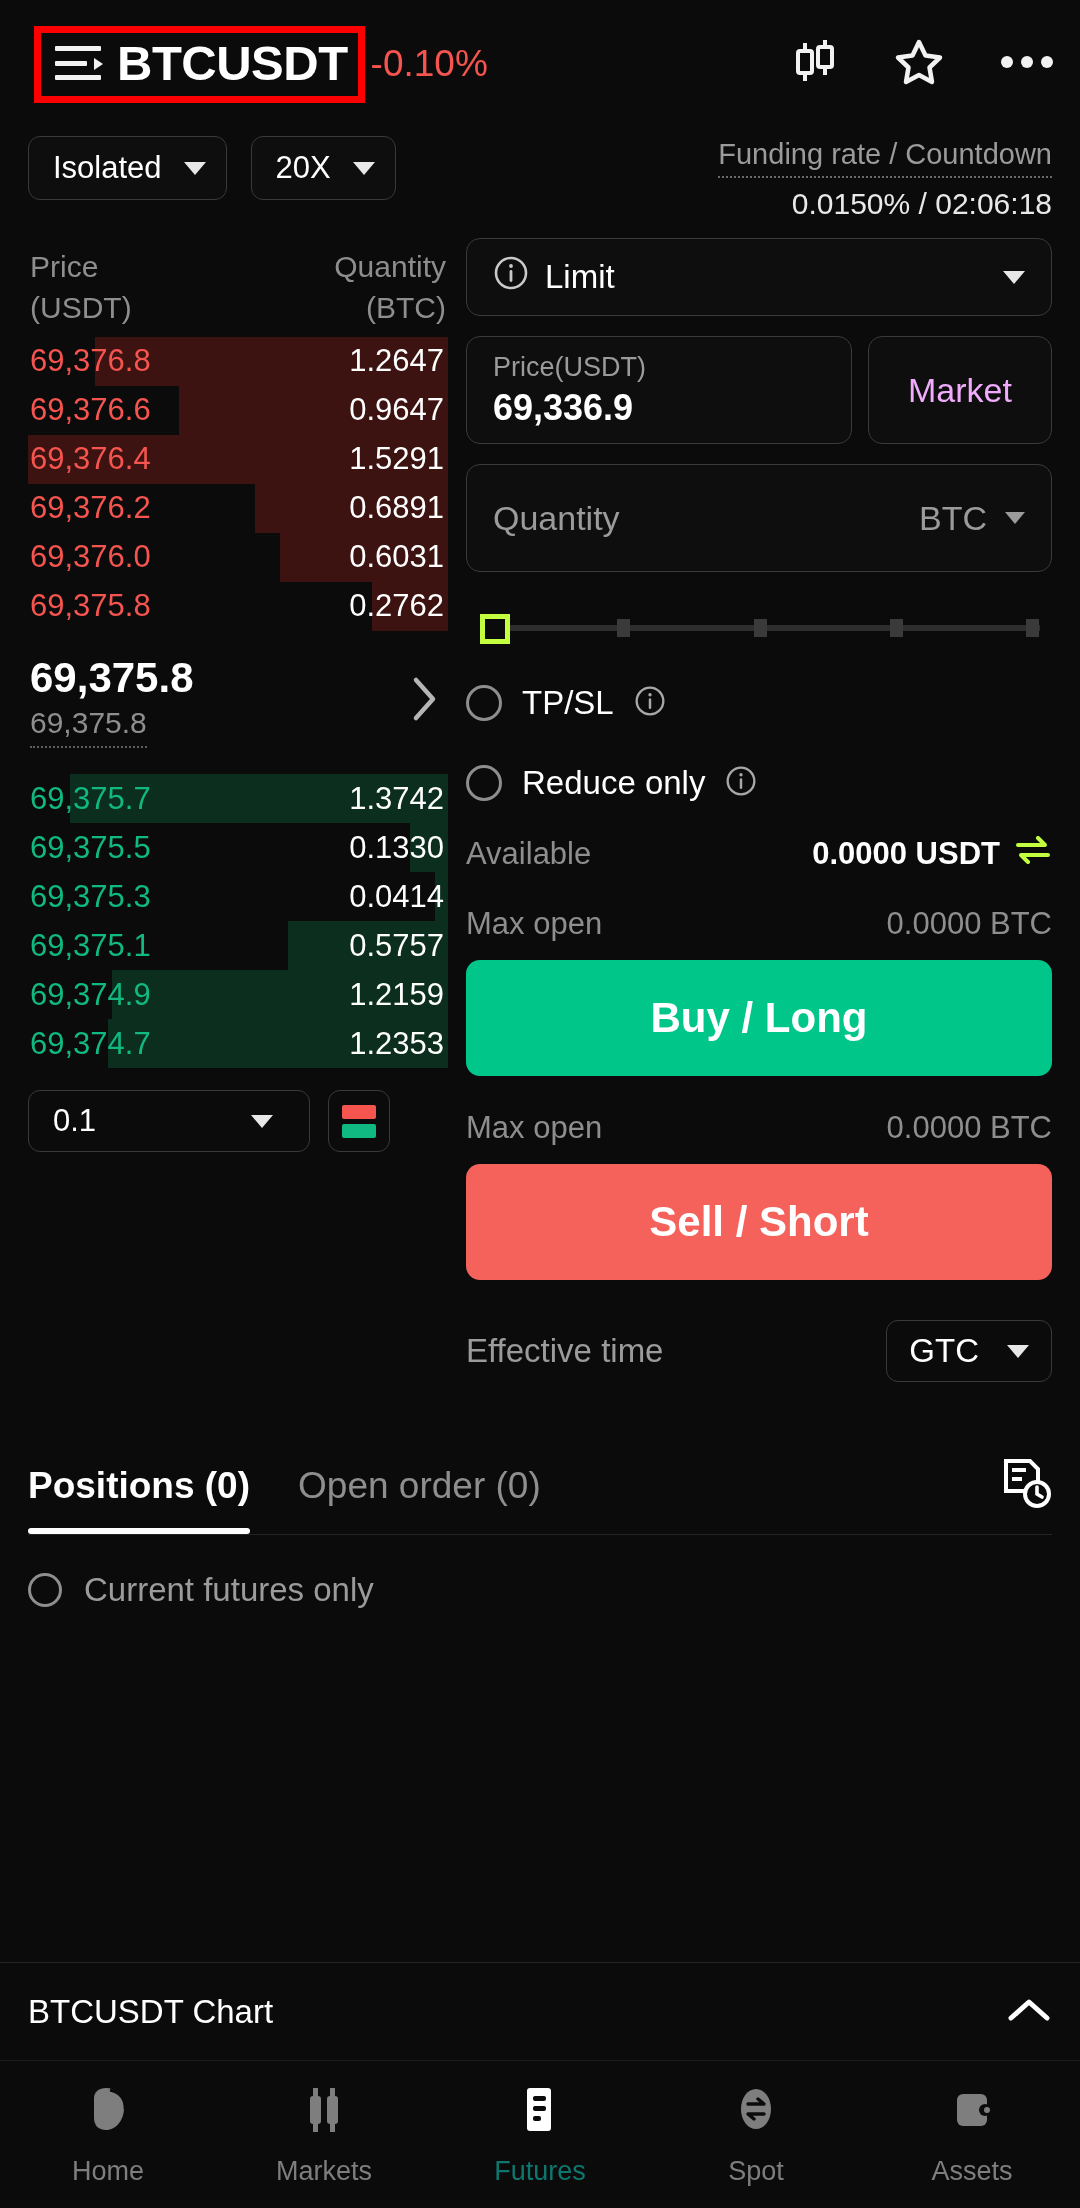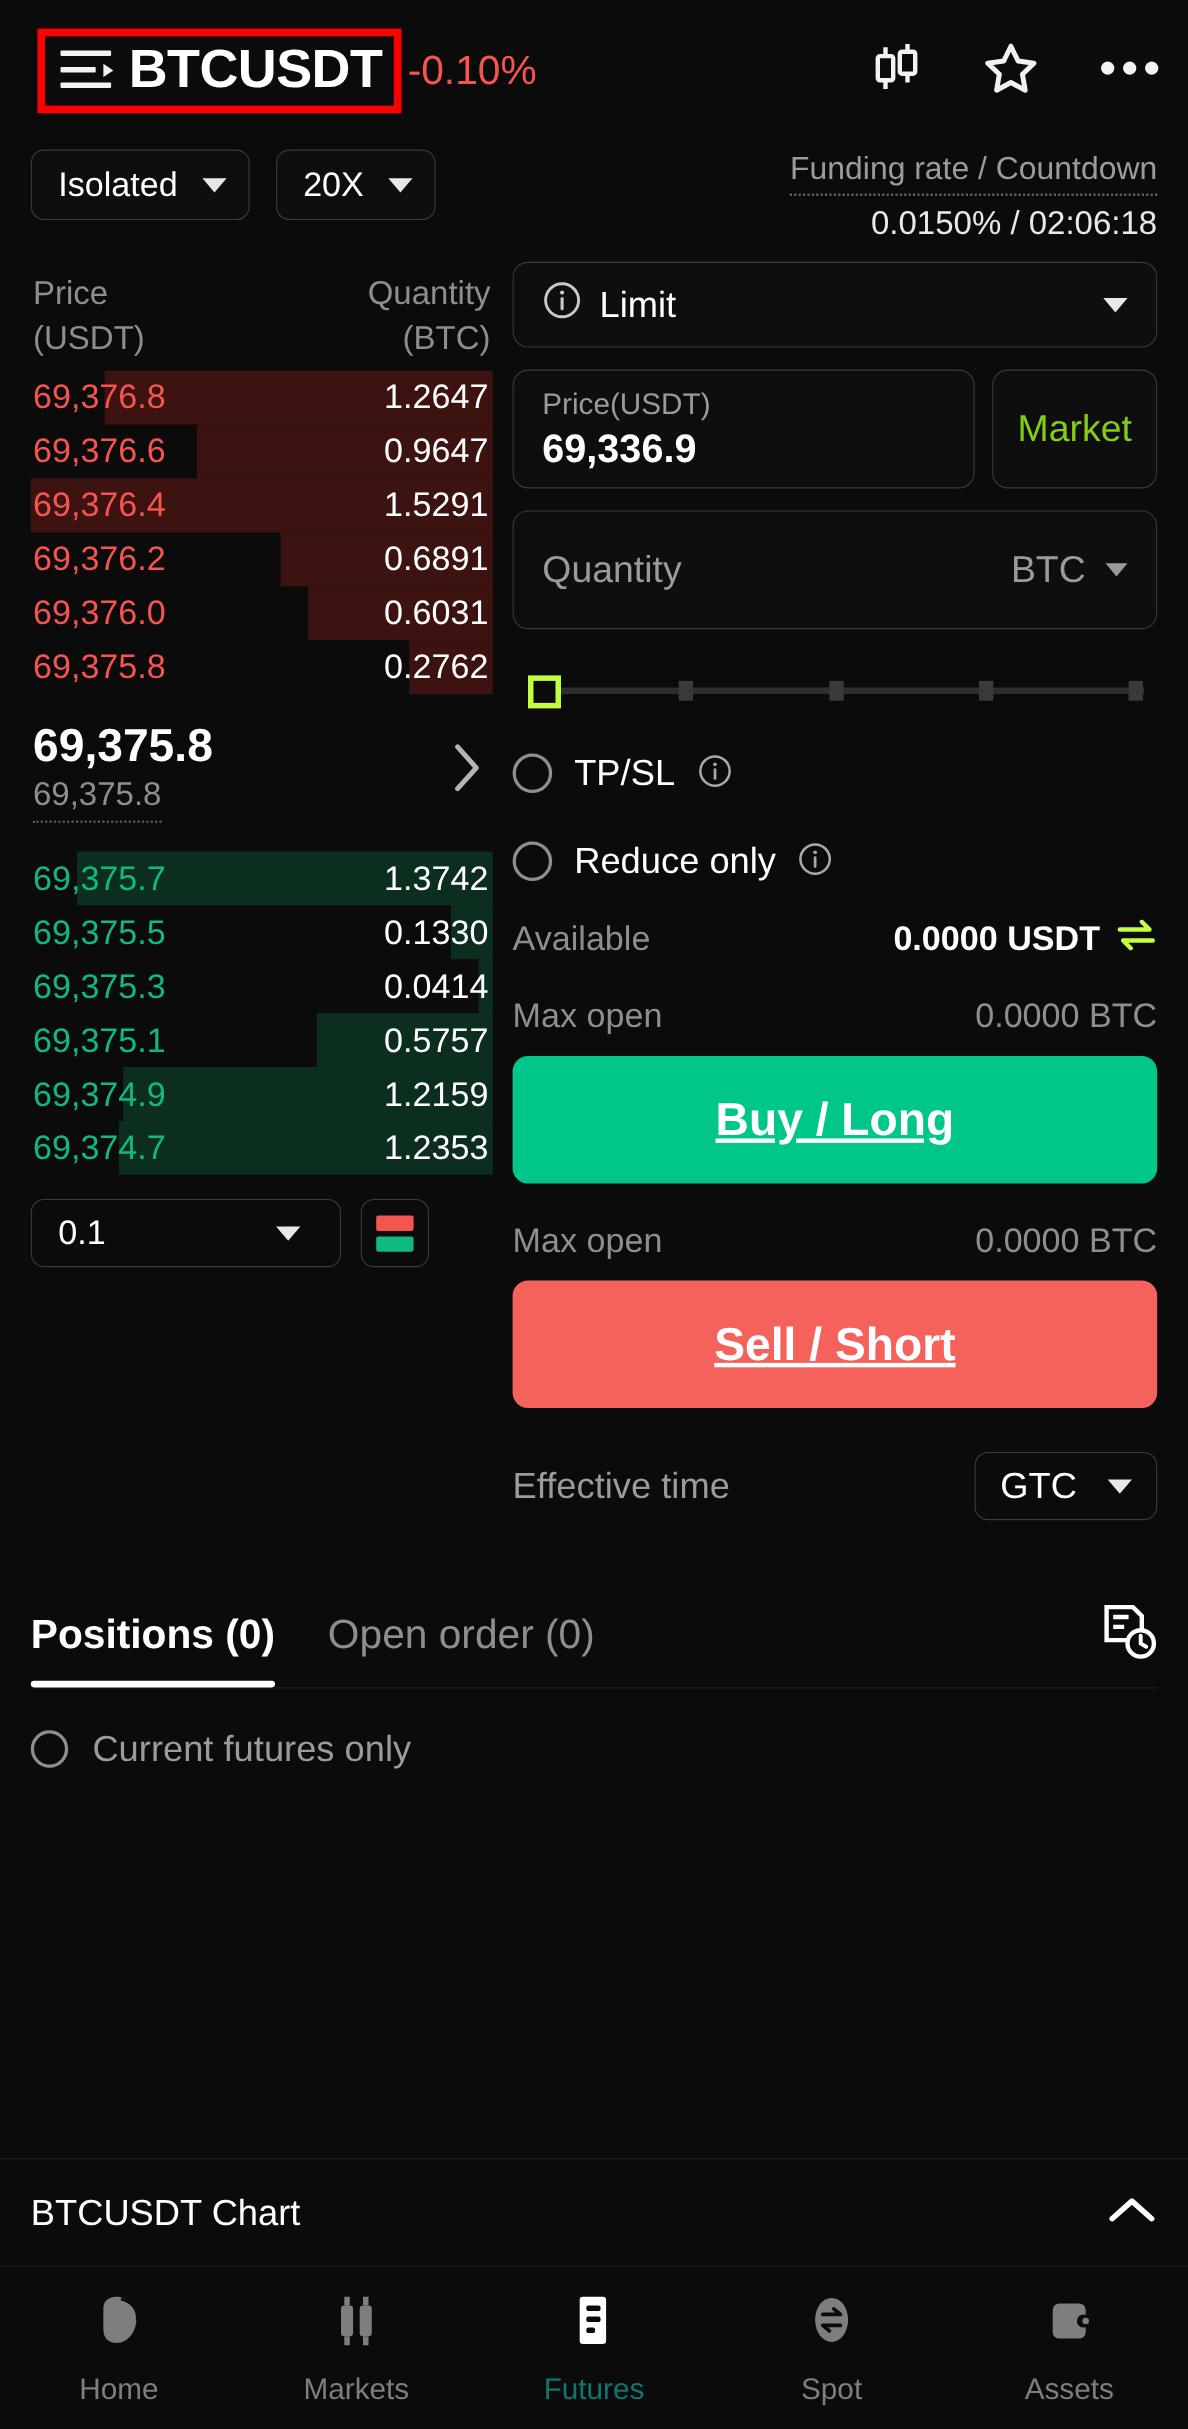--- a/index.html
+++ b/index.html
@@ -99,23 +99,23 @@
     display: flex; align-items: center; padding: 0 26px;
   }
   .field-type { height: 78px; gap: 16px; font-size: 33px; }
   .field-type .caret { margin-left: auto; }
   .row-price { display: flex; gap: 16px; margin-top: 20px; }
   .field-price { flex: 1; height: 108px; flex-direction: column;
     align-items: flex-start; justify-content: center; padding: 0 26px; }
   .field-price .lbl { font-size: 27px; color: #9b9b9b; line-height: 1.2; }
   .field-price .val { font-size: 36px; font-weight: 700; color: #ffffff; margin-top: 4px; }
   .btn-market {
-    width: 150px; height: 108px; border: 1px solid #3a3a3a; border-radius: 14px;
+    width: 184px; height: 108px; border: 1px solid #3a3a3a; border-radius: 14px;
     display: flex; align-items: center; justify-content: center;
-    font-size: 34px; color: #84cc16; background: #0e0e0e;
+    font-size: 34px; color: #f0abfc; background: #0e0e0e;
   }
   .field-qty { height: 108px; margin-top: 20px; font-size: 34px; color: #9b9b9b; }
   .qty-unit { margin-left: auto; display: flex; align-items: center; gap: 18px;
     font-size: 34px; color: #9b9b9b; }
   .qty-unit .caret { border-top-color: #9b9b9b; border-left-width: 10px; border-right-width: 10px;
     border-top-width: 12px; }
 
   .slider { position: relative; height: 28px; margin: 42px 12px 0 18px; }
   .slider-track { position: absolute; left: 0; right: 0; top: 11px; height: 6px; background: #2e2e2e; }
   .slider-node { position: absolute; top: 5px; width: 13px; height: 18px; background: #3a3a3a; }
@@ -127,21 +127,21 @@
   .circle { width: 36px; height: 36px; border: 3px solid #8e8e8e; border-radius: 50%; }
   .check-label { font-size: 33px; color: #ffffff; }
 
   .kv { display: flex; align-items: center; margin-top: 34px; }
   .kv .k { font-size: 31px; color: #8e8e8e; }
   .kv .v { margin-left: auto; font-size: 31px; font-weight: 700; color: #ffffff;
     display: flex; align-items: center; gap: 14px; }
   .kv.muted .v { color: #8e8e8e; font-weight: 400; }
 
   .bigbtn { height: 116px; border-radius: 14px; display: flex; align-items: center;
-    justify-content: center; font-size: 42px; font-weight: 700; color: #ffffff; text-decoration: underline; }
+    justify-content: center; font-size: 42px; font-weight: 700; color: #ffffff; }
   .buy { background: #00c689; margin-top: 18px; }
   .sell { background: #f5625c; margin-top: 18px; }
 
   .eff-row { display: flex; align-items: center; margin-top: 40px; }
   .eff-lbl { font-size: 33px; color: #9b9b9b; }
   .gtc-pill { margin-left: auto; border: 1px solid #3a3a3a; border-radius: 12px;
     height: 62px; display: flex; align-items: center; gap: 28px; padding: 0 22px;
     font-size: 33px; color: #ffffff; }
 
   

